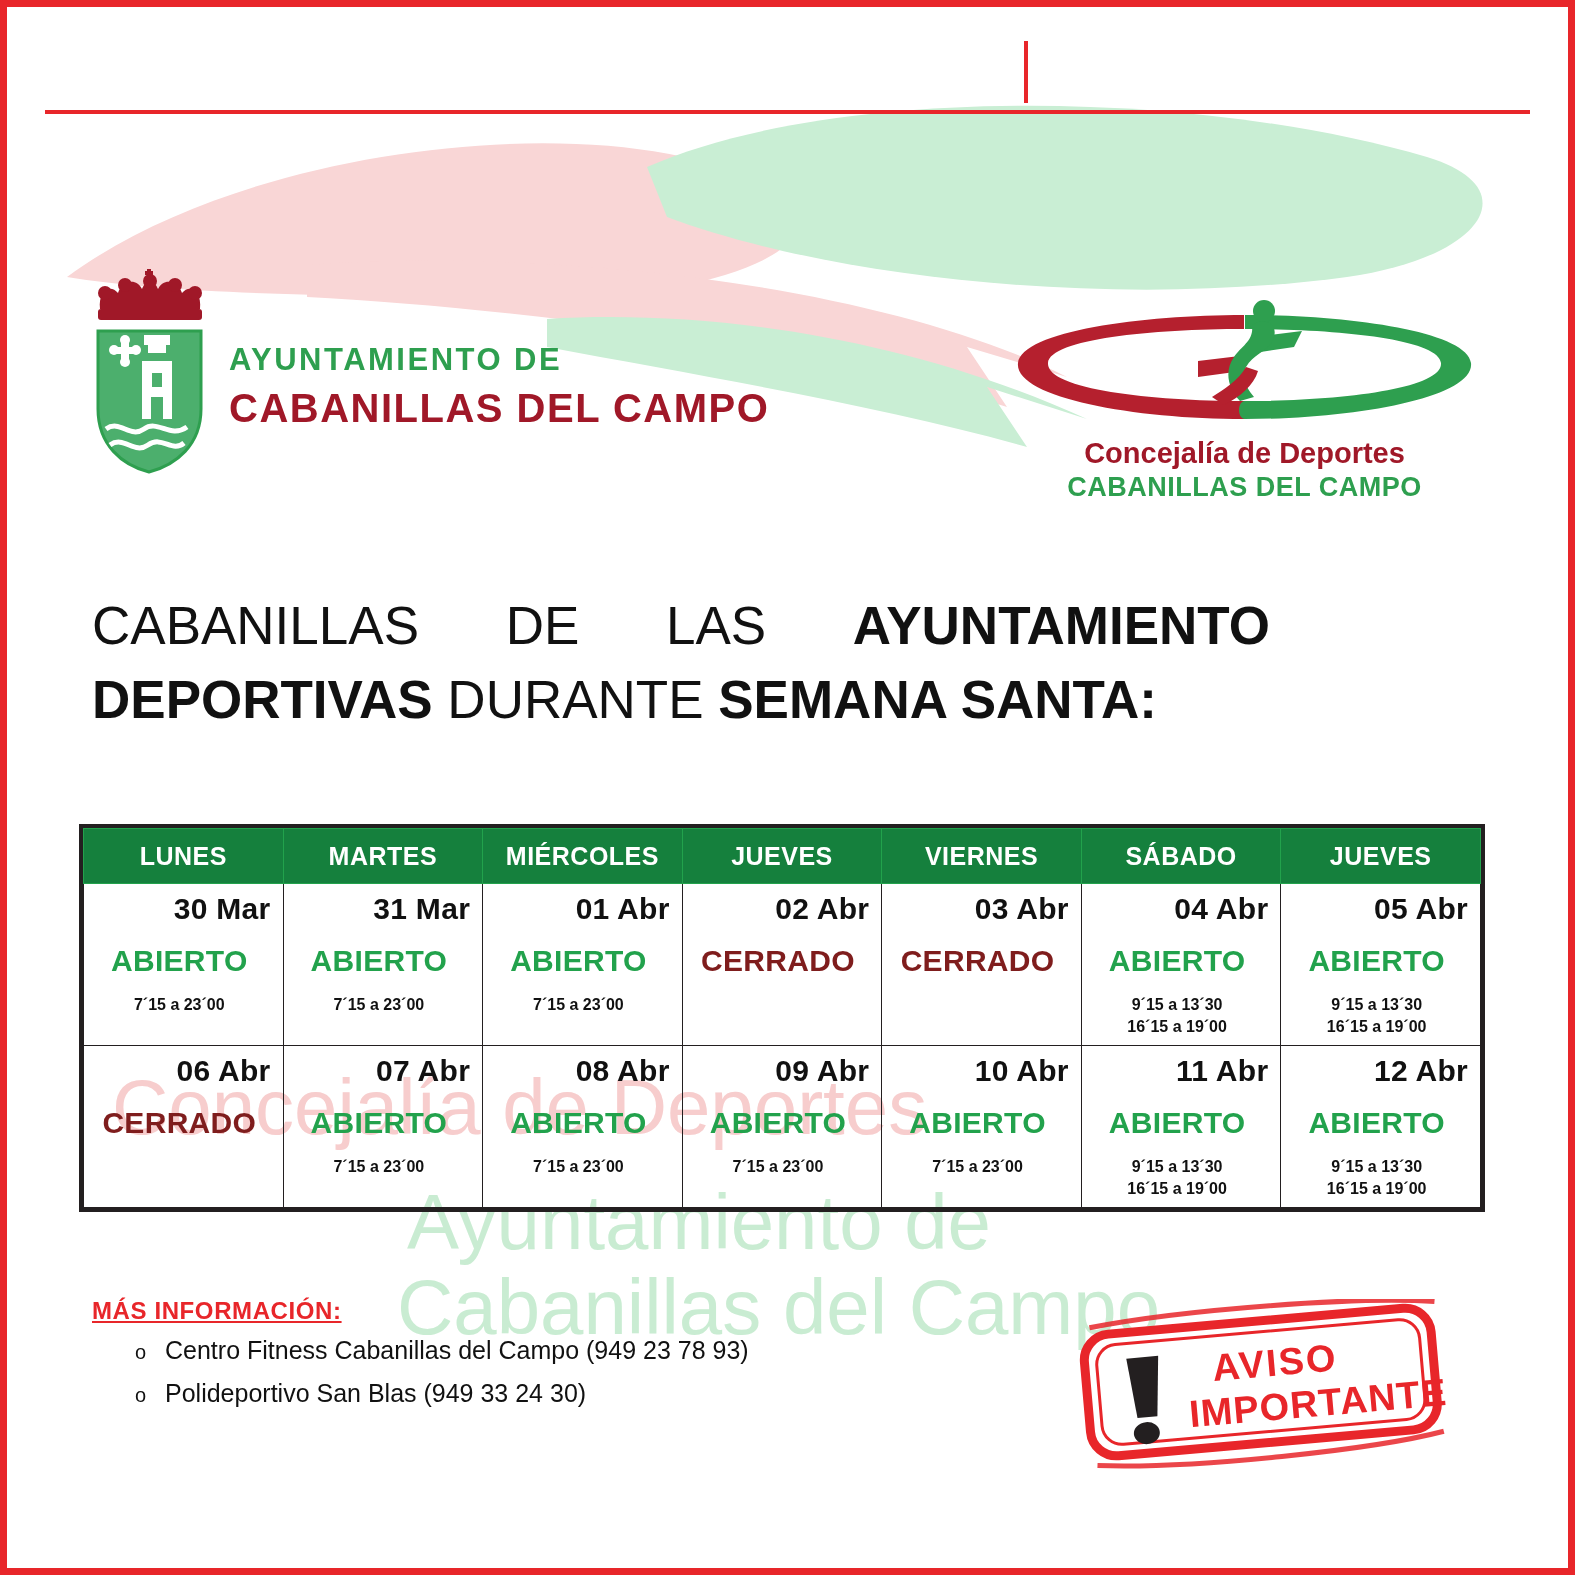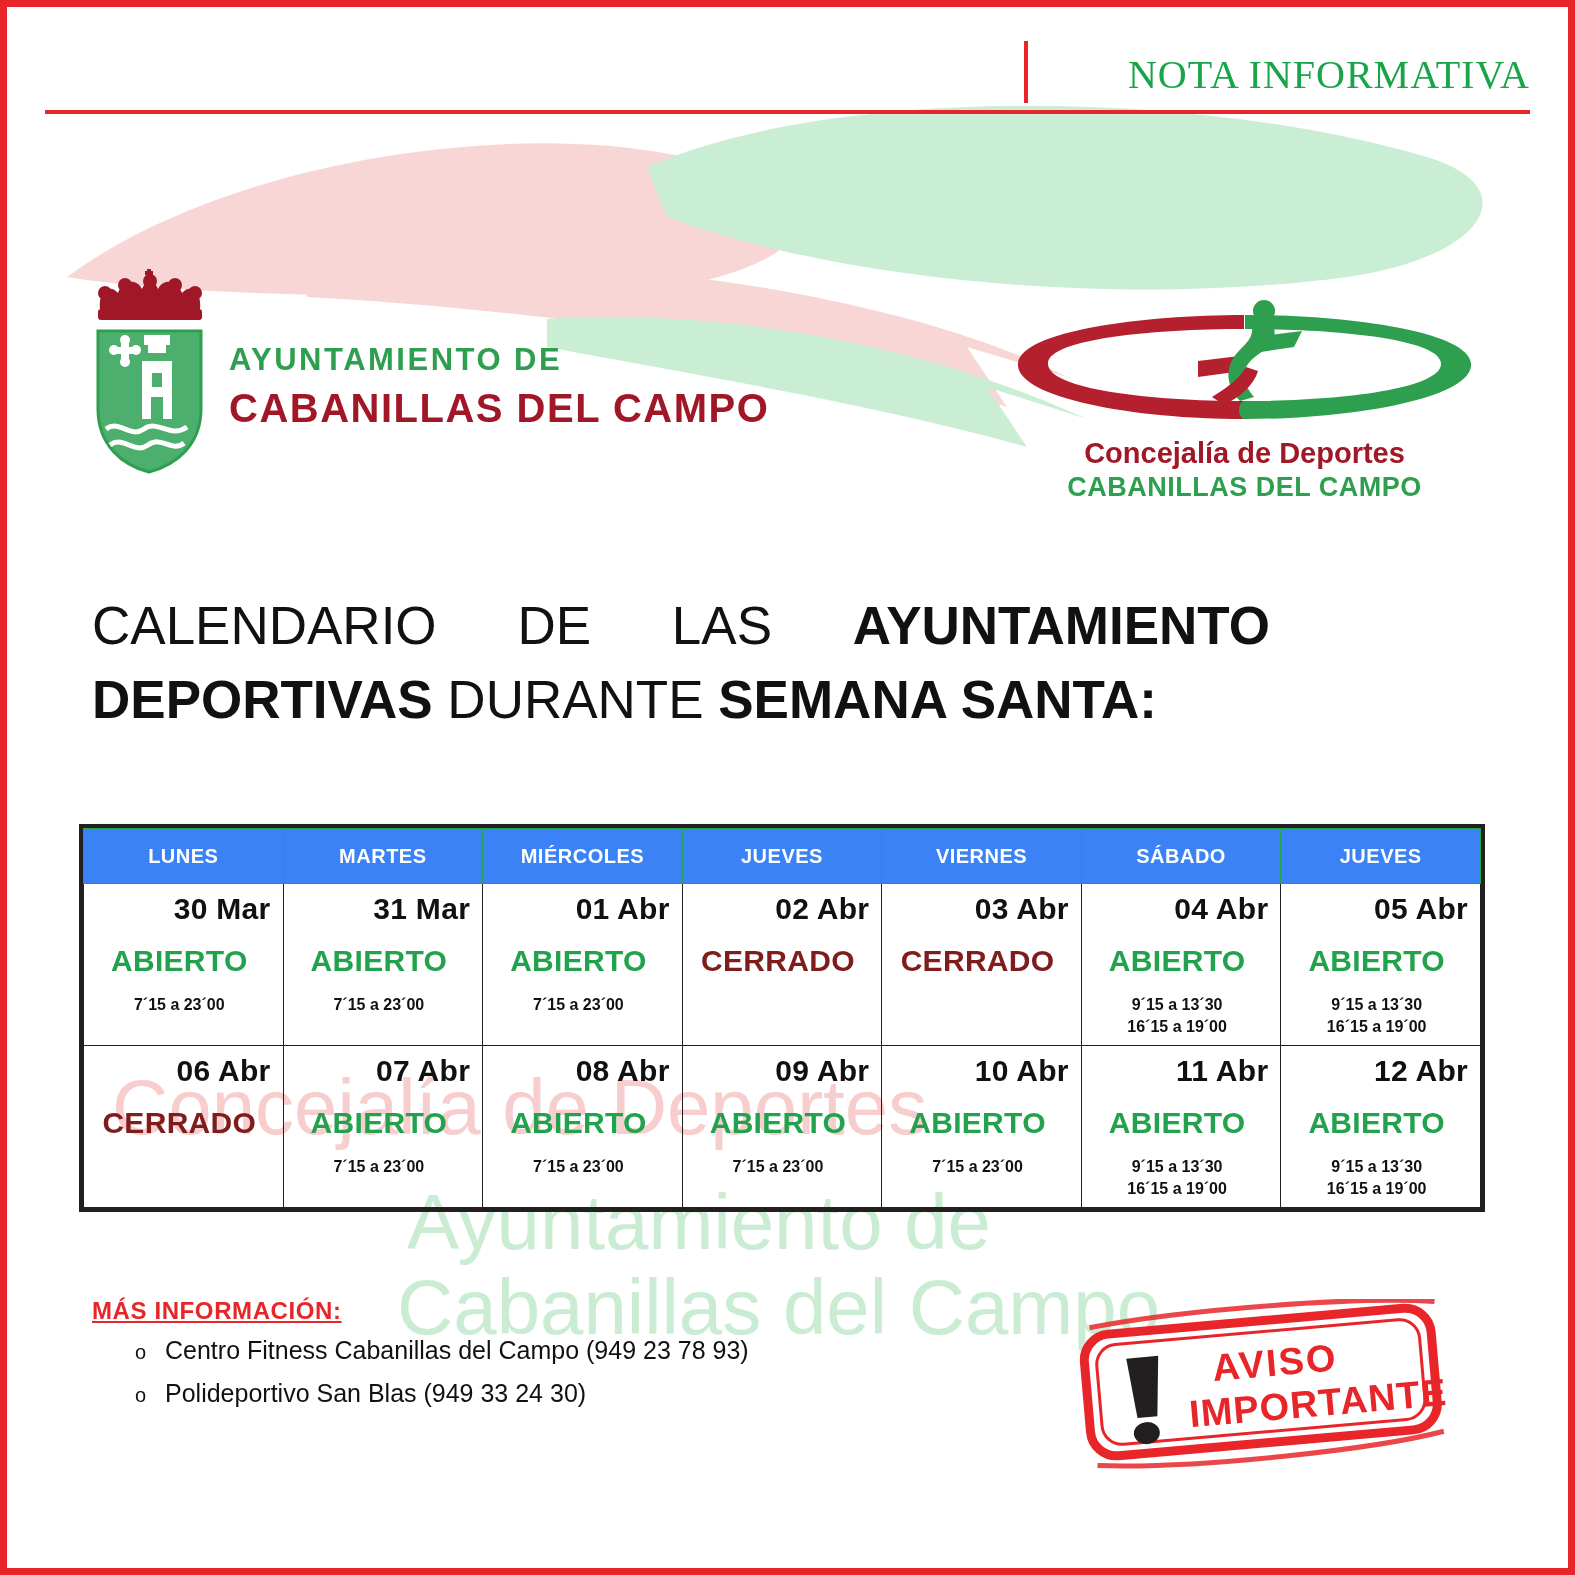--- a/index.html
+++ b/index.html
@@ -178,23 +178,23 @@
     border: 4px solid #231f20;
     background: transparent;
     box-sizing: border-box;
   }
   table.cal {
     border-collapse: collapse;
     width: 100%;
     table-layout: fixed;
   }
   table.cal th {
-    background: #3b82f6;
+    background: #15803d;
     color: #fff;
-    font-size: 20px;
+    font-size: 25px;
     font-weight: bold;
     letter-spacing: 0.5px;
     height: 52px;
     border: 1px solid #22a24c;
     text-align: center;
   }
   table.cal td {
     border: 1px solid #231f20;
     vertical-align: top;
     height: 162px;
@@ -282,21 +282,20 @@
       <path d="M60 230 C 250 90 620 60 760 140 C 860 196 700 250 560 250 C 400 250 180 250 60 230 Z" fill="#f9d6d6"></path>
       <path d="M640 120 C 820 40 1180 40 1420 110 C 1520 140 1480 210 1340 230 C 1100 262 820 230 660 170 Z" fill="#c9eed4"></path>
       <path d="M300 250 C 500 260 820 300 1000 360 L 960 300 L 1060 330 C 880 240 560 200 300 218 Z" fill="#f9d6d6"></path>
       <path d="M540 300 C 700 330 880 360 1020 400 L 980 340 L 1080 372 C 900 290 700 262 540 272 Z" fill="#c9eed4"></path>
     </svg>
   </div>
 
   <div class="header">
     <div class="header-rule"></div>
     <div class="header-tick"></div>
-    <div class="nota">NOTA INFORMATIVA</div>
   </div>
 
   <div class="crest">
     <svg width="115" height="205" viewBox="0 0 115 205">
 
       <g fill="#a01828">
         <rect x="53" y="2" width="8" height="4"></rect>
         <rect x="55" y="0" width="4" height="8"></rect>
         <path d="M8 40 C 6 22 18 14 26 24 C 30 12 44 8 50 20 C 54 10 62 10 66 20 C 72 8 86 12 90 24 C 98 14 110 22 108 40 Z"></path>
         <rect x="6" y="40" width="104" height="11" rx="3"></rect>
@@ -346,21 +345,21 @@
       <circle cx="262" cy="14" r="11" fill="#2e9f4f"></circle>
       <path d="M250 28 C 262 20 276 26 272 40 C 268 54 252 56 244 70 C 238 82 246 92 252 100 L 238 104 C 226 92 222 74 232 60 C 240 48 252 44 250 28 Z" fill="#2e9f4f"></path>
       <path d="M244 70 C 236 84 222 92 210 100 L 222 108 C 238 100 252 88 256 74 Z" fill="#b5202e"></path>
     </svg>
     <div class="dep-t1">Concejalía de Deportes</div>
     <div class="dep-t2">CABANILLAS DEL CAMPO</div>
   </div>
 
   <div class="title">
     <div class="l1">
-      <span class="thin">CALENDARIO</span>
+      <span class="thin">CABANILLAS</span>
       <span class="thin">DE</span>
       <span class="thin">LAS</span>
       <span class="bold">AYUNTAMIENTO</span>
     </div>
     <div class="l2">
       <span class="bold">DEPORTIVAS</span><span class="thin"> DURANTE </span><span class="bold">SEMANA SANTA:</span>
     </div>
   </div>
 
   <div class="table-wrap">

